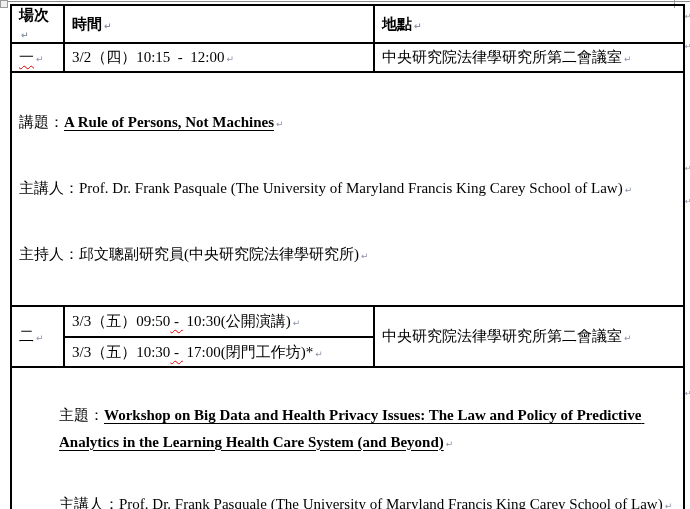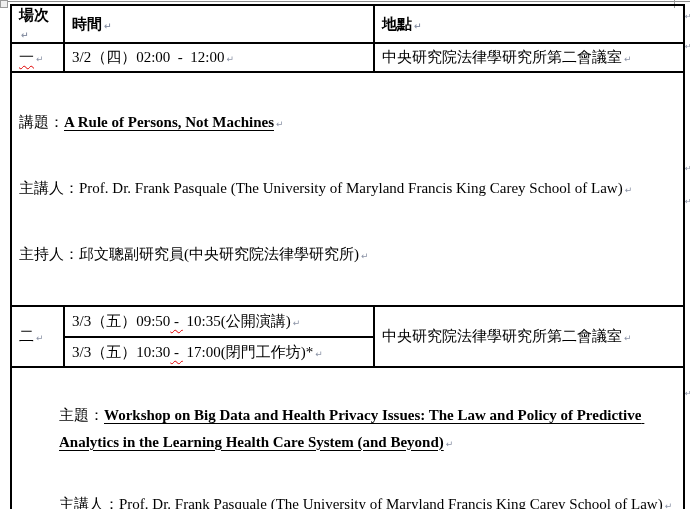--- a/index.html
+++ b/index.html
@@ -55,35 +55,35 @@
 
   <tbody>
       <tr class="hdr">
     <td class="c"><span>場次</span><span class="eol">↵</span></td>
     <td><span>時間</span><span class="eol">↵</span></td>
     <td><span>地點</span><span class="eol">↵</span></td>
   </tr>
 
   <tr class="r1">
     <td class="c"><span class="sq">一</span><span class="eol">↵</span></td>
-    <td><span>3/2（四）02:00  -  12:00</span><span class="eol">↵</span></td>
+    <td><span>3/2（四）10:15  -  12:00</span><span class="eol">↵</span></td>
     <td><span>中央研究院法律學研究所第二會議室</span><span class="eol">↵</span></td>
   </tr>
 
   <tr class="s1">
     <td class="sec s1" colspan="3">
       <div class="line"><span>講題：</span><span class="ul">A Rule of Persons, Not Machines</span><span class="eol">↵</span></div>
       <div class="line"><span>主講人：</span><span>Prof. Dr. Frank Pasquale (The University of Maryland Francis King Carey School of Law)</span><span class="eol">↵</span></div>
       <div class="line"><span>主持人：</span><span>邱文聰副研究員(中央研究院法律學研究所)</span><span class="eol">↵</span></div>
     </td>
   </tr>
 
   <tr class="r2a">
     <td class="c" rowspan="2"><span>二</span><span class="eol">↵</span></td>
-    <td><span>3/3（五）09:50</span><span class="sq"> - </span><span> 10:35(公開演講)</span><span class="eol">↵</span></td>
+    <td><span>3/3（五）09:50</span><span class="sq"> - </span><span> 10:30(公開演講)</span><span class="eol">↵</span></td>
     <td rowspan="2"><span>中央研究院法律學研究所第二會議室</span><span class="eol">↵</span></td>
   </tr>
   <tr class="r2b">
     <td><span>3/3（五）10:30</span><span class="sq"> - </span><span> 17:00(閉門工作坊)*</span><span class="eol">↵</span></td>
   </tr>
 
   <tr class="s2">
     <td class="sec s2" colspan="3">
       <div class="line"><span>主題：</span><span class="ul">Workshop on Big Data and Health Privacy Issues: The Law and Policy of Predictive Analytics in the Learning Health Care System (and Beyond)</span><span class="eol">↵</span></div>
       <div class="line"><span>主講人：</span><span>Prof. Dr. Frank Pasquale (The University of Maryland Francis King Carey School of Law)</span><span class="eol">↵</span></div>

